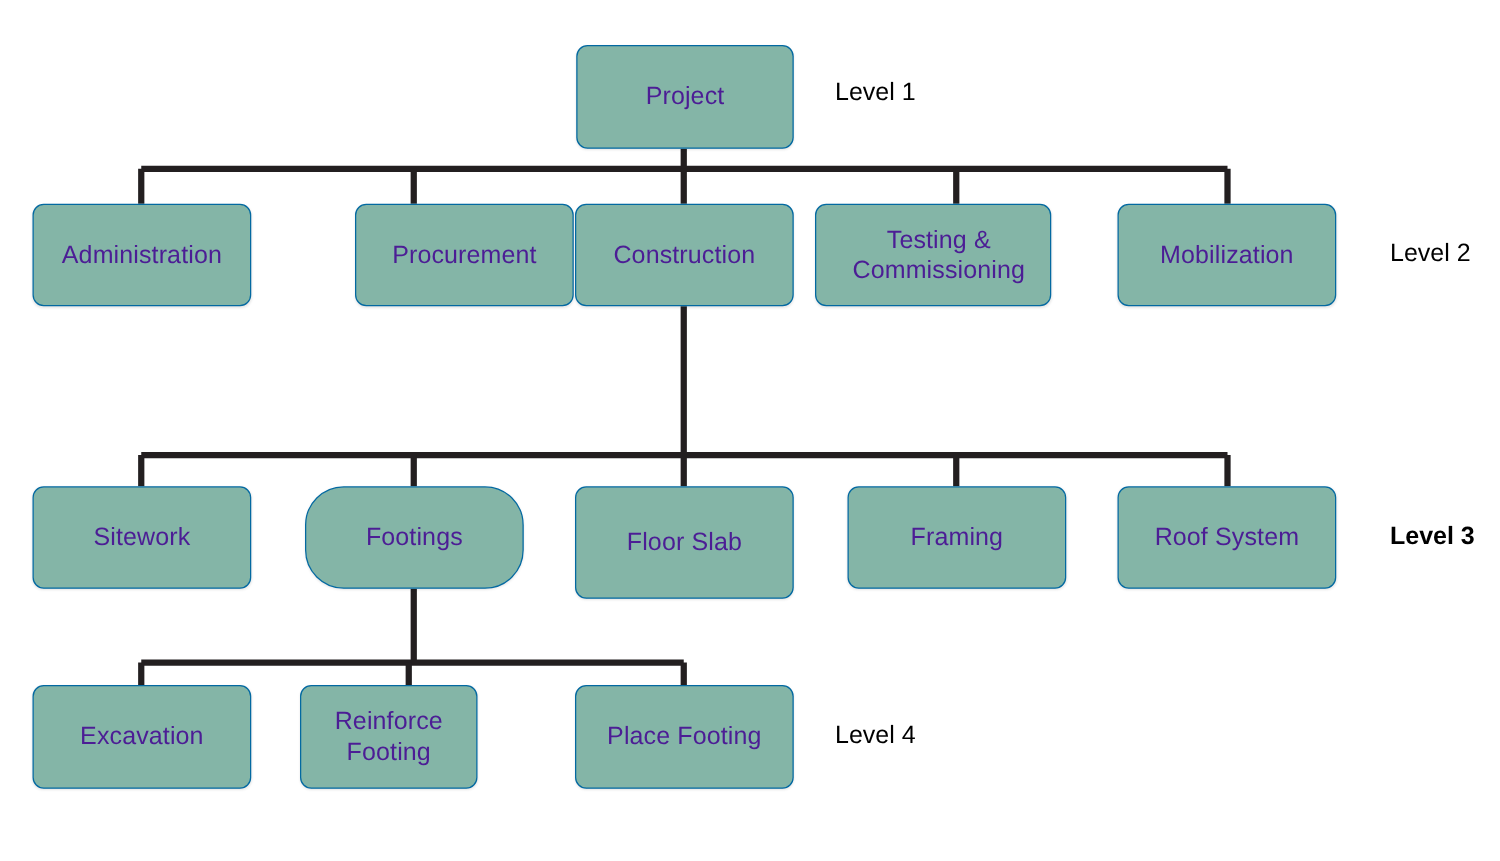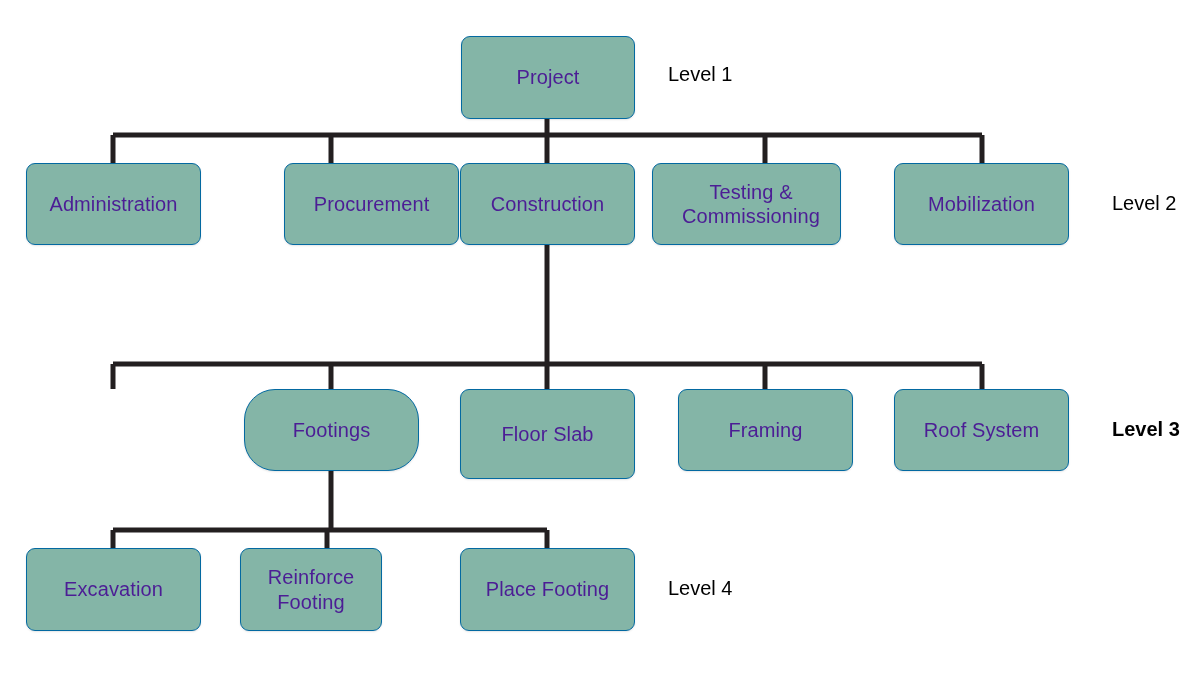--- a/index.html
+++ b/index.html
@@ -115,20 +115,23 @@
     <span class="node-label">Construction</span>
   </div>
   <div class="node" style="left:652px; top:163px; width:189px; height:82px;padding-left:17px;">
     <span class="node-label">Testing &amp;
 Commissioning</span>
   </div>
   <div class="node" style="left:894px; top:163px; width:175px; height:82px;">
     <span class="node-label">Mobilization</span>
   </div>
 
+  <div class="node" style="left:26px; top:389px; width:175px; height:82px;">
+    <span class="node-label">Sitework</span>
+  </div>
   <div class="node" style="left:244px; top:389px; width:175px; height:82px;border-radius:31px;">
     <span class="node-label">Footings</span>
   </div>
   <div class="node" style="left:460px; top:389px; width:175px; height:90px;">
     <span class="node-label">Floor Slab</span>
   </div>
   <div class="node" style="left:678px; top:389px; width:175px; height:82px;">
     <span class="node-label">Framing</span>
   </div>
   <div class="node" style="left:894px; top:389px; width:175px; height:82px;">

